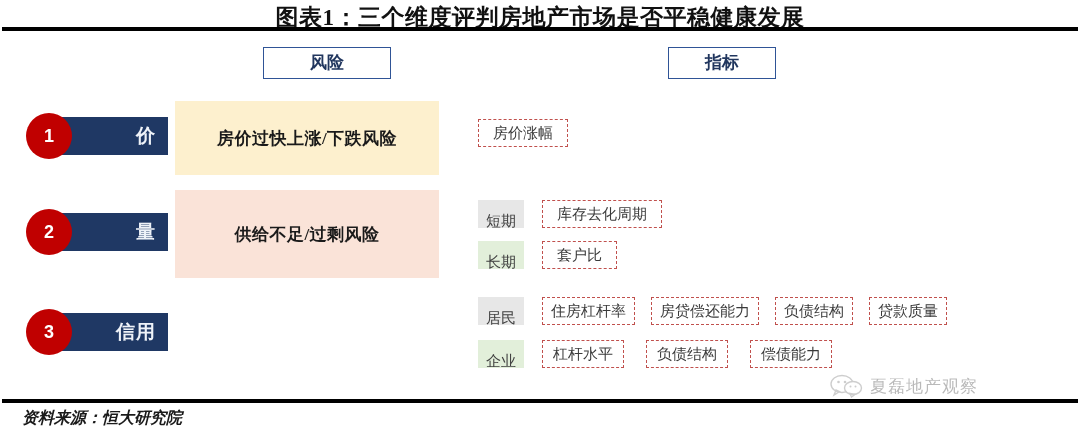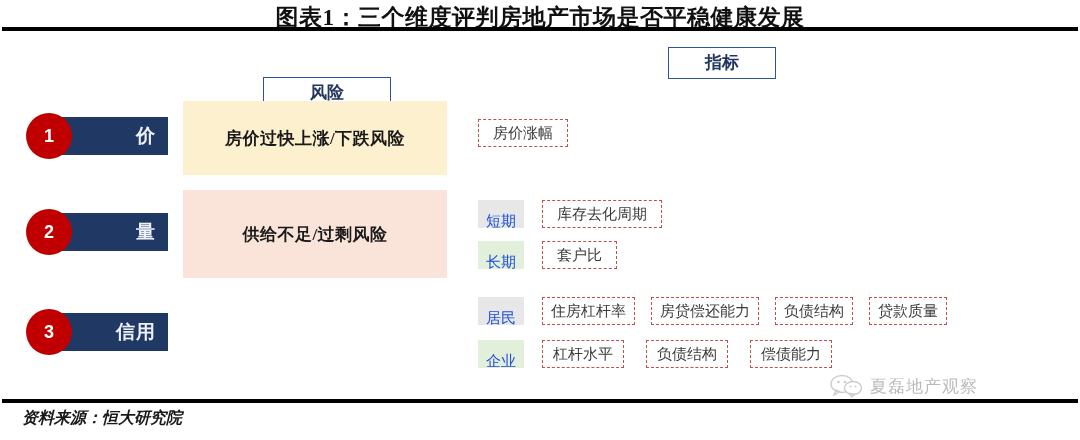--- a/index.html
+++ b/index.html
@@ -56,21 +56,21 @@
     box-sizing: border-box;
     border: 1px solid #2F5496;
     background: #ffffff;
     color: #21365e;
     font-size: 17px;
     font-weight: bold;
     text-align: center;
     line-height: 30px;
     height: 32px;
   }
-  .hdr-risk { left: 263px; top: 47px; width: 128px; margin-top: 30px; }
+  .hdr-risk { left: 263px; top: 47px; width: 128px; }
   .hdr-indicator { left: 668px; top: 47px; width: 108px; }
 
   
   .dim-bar {
     position: absolute;
     background: #1F3864;
     height: 38px;
     width: 126px;
     left: 42px;
   }
@@ -101,21 +101,21 @@
     text-align: center;
     font-family: "Liberation Sans", sans-serif;
   }
   .dim-1 { top: 117px; }
   .dim-2 { top: 213px; }
   .dim-3 { top: 313px; }
 
   
   .risk-box {
     position: absolute;
-    left: 183px;
+    left: 175px;
     width: 264px;
     box-sizing: border-box;
     display: flex;
     align-items: center;
     justify-content: center;
     font-size: 17px;
     font-weight: bold;
     color: #1a1a1a;
     text-align: right;
     letter-spacing: 0.5px;
@@ -131,21 +131,21 @@
     align-items: center;
     height: 30px;
     gap: 8px;
   }
   .cat-tag {
     box-sizing: border-box;
     height: 28px;
     line-height: 28px;
     padding: 7px 8px;
     font-size: 15px;
-    color: #1d4ed8;
+    color: #404040;
     text-align: center;
     margin-right: 10px;
     white-space: nowrap;
   }
   .cat-gray { background: #E7E7E7; }
   .cat-green { background: #E2EFDA; }
 
   .ind-box {
     box-sizing: border-box;
     border: 1px dashed #C0504D;

